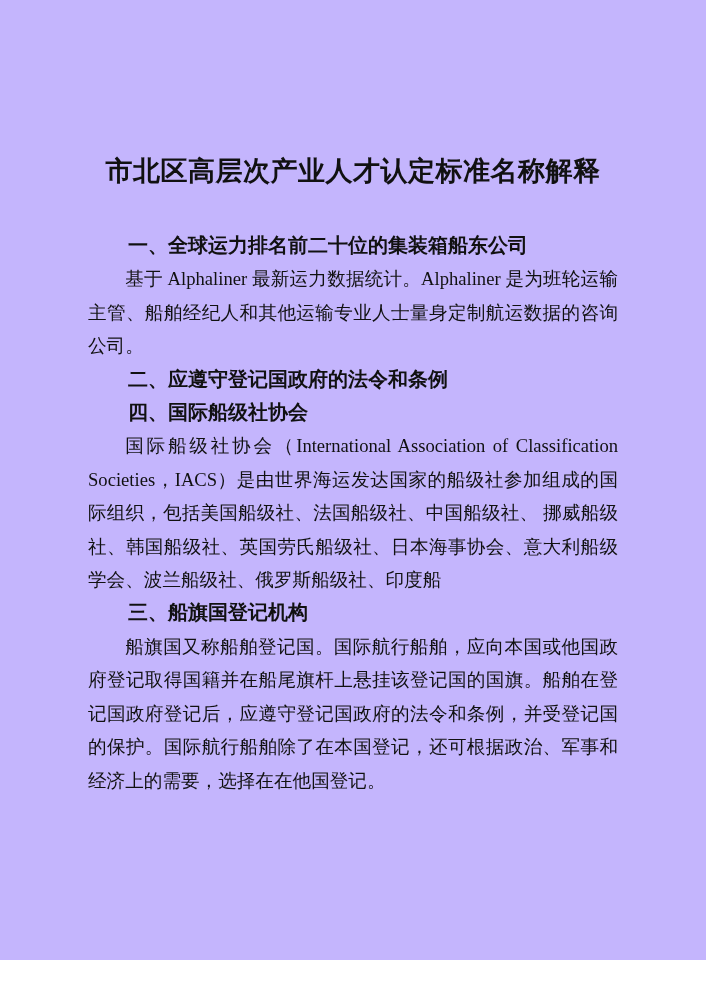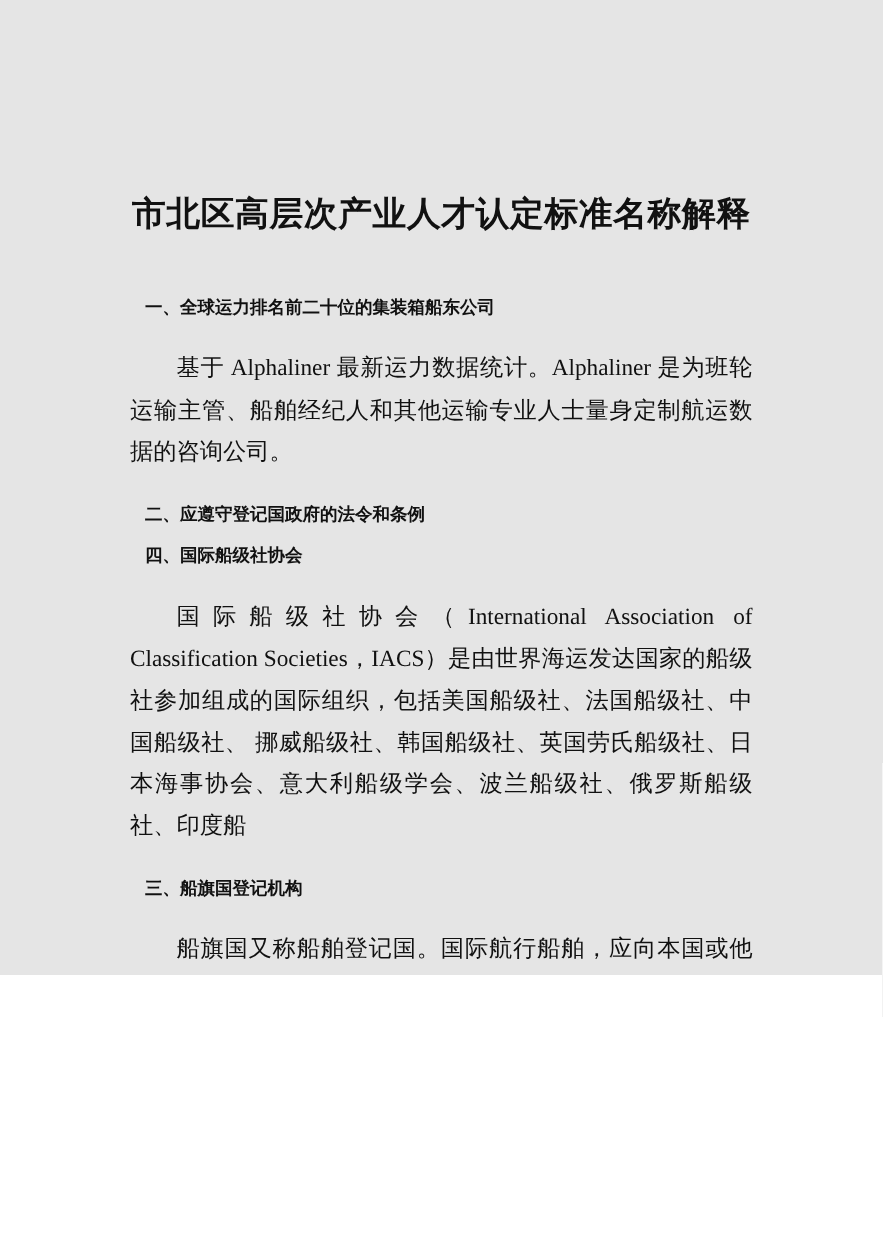--- a/index.html
+++ b/index.html
@@ -3,22 +3,22 @@
 <meta charset="utf-8">
 <style>
   html, body {
     margin: 0;
     padding: 0;
     background: #ffffff;
   }
   .page {
     position: relative;
     width: 706px;
-    height: 780px;
-    background: #e5e5e5;
+    height: 960px;
+    background: #c4b5fd;
     overflow: hidden;
     color: #111111;
   }
   .content {
     position: absolute;
     left: 88px;
     top: 153px;
     width: 530px;
   }
   .doc-title {
@@ -30,35 +30,35 @@
     letter-spacing: 0.5px;
     margin: 0 0 40px 0;
     color: #111111;
   }
   .section {
     margin: 0;
   }
   .sec-heading {
     font-family: "Liberation Sans", "DejaVu Sans", sans-serif;
     font-weight: bold;
-    font-size: 14px;
+    font-size: 20px;
     line-height: 33.4px;
     text-indent: 2em;
     margin: 0;
     color: #111111;
     white-space: nowrap;
   }
   .para {
     font-family: "Liberation Serif", "DejaVu Serif", serif;
     font-size: 18.6px;
     line-height: 33.4px;
     text-align: justify;
     text-justify: inter-ideograph;
     text-indent: 2em;
-    margin: 16px;
+    margin: 0;
     color: #111111;
   }
 </style>
 </head>
 <body>
 
 <div class="page">
   <div class="content">
 
     <h1 class="doc-title">市北区高层次产业人才认定标准名称解释</h1>

